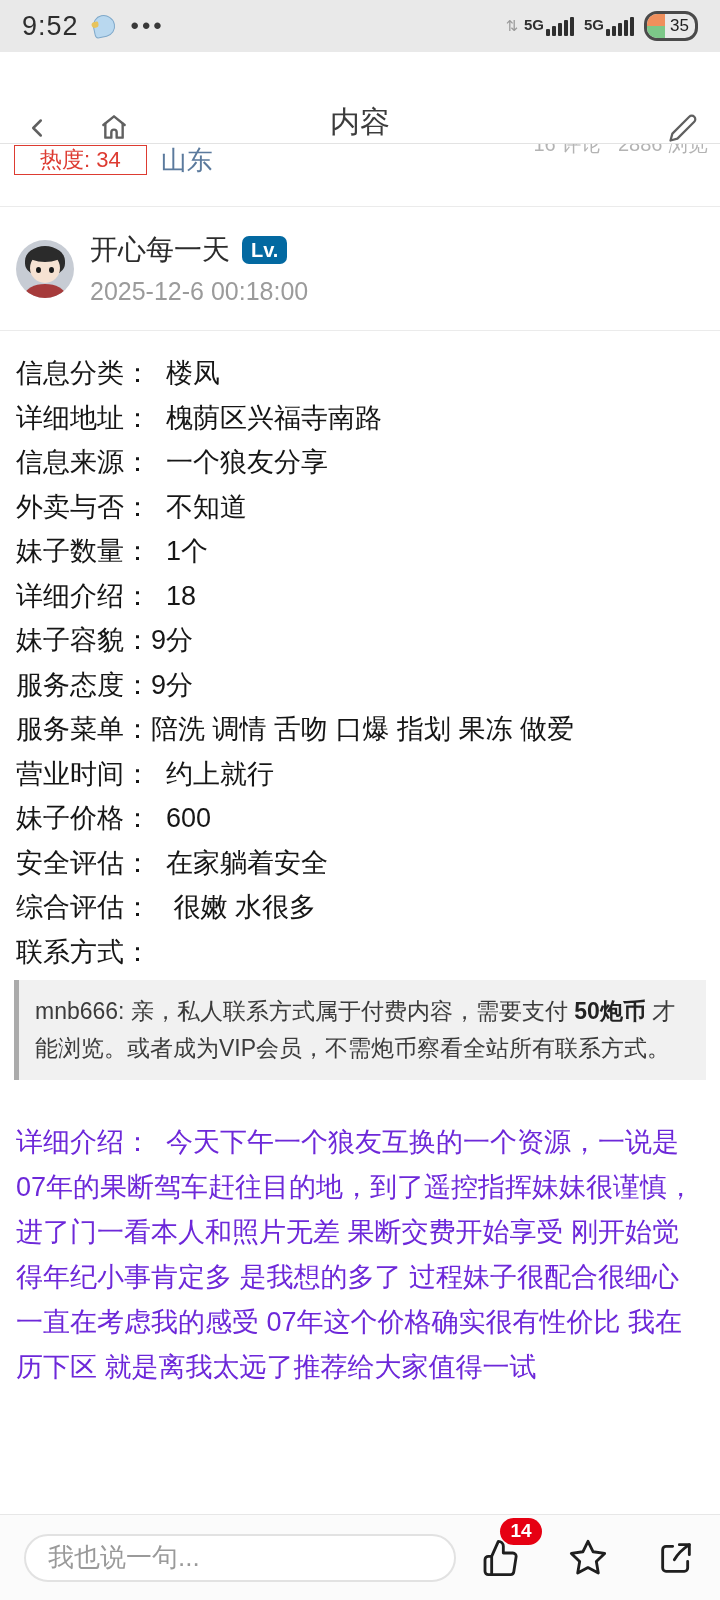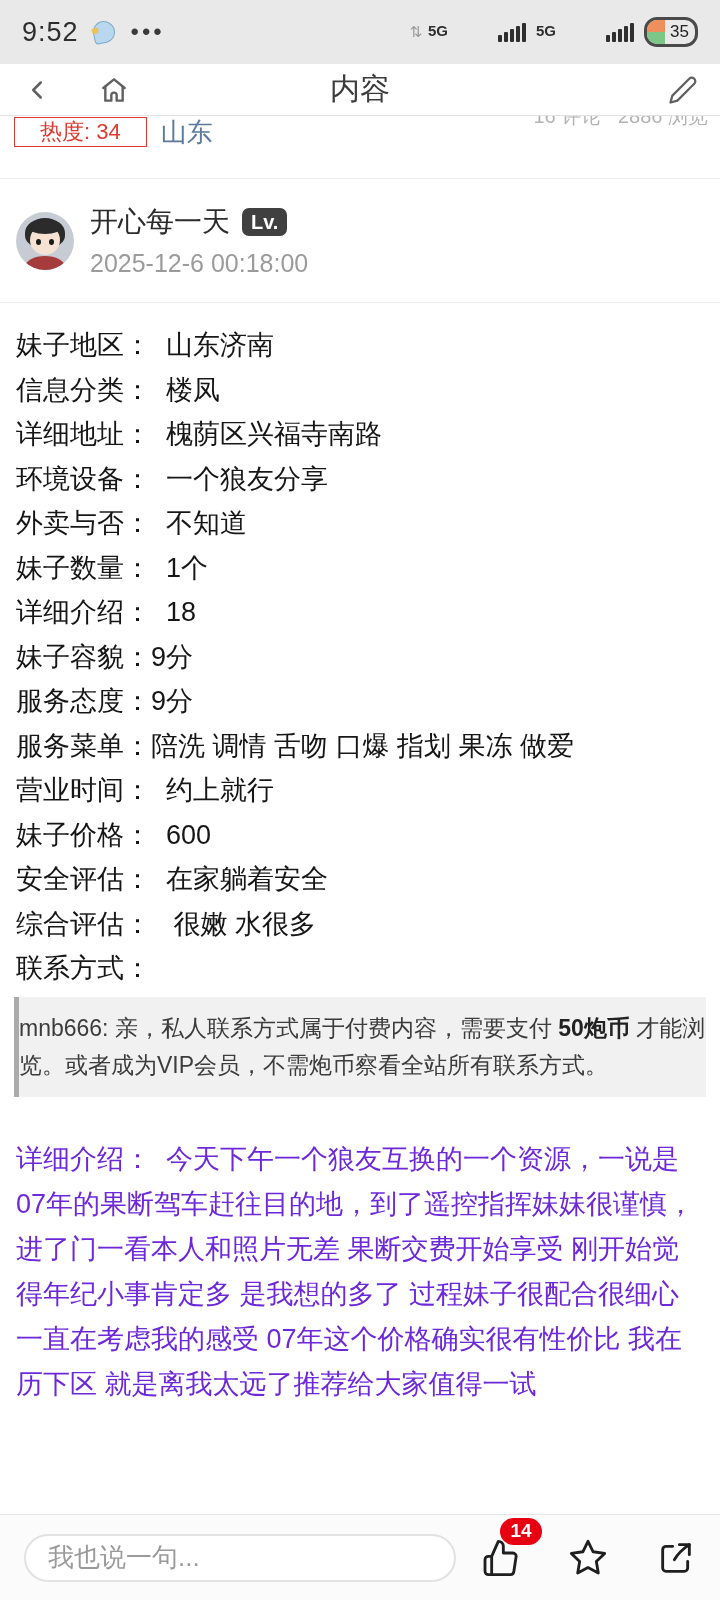--- a/index.html
+++ b/index.html
@@ -1,44 +1,44 @@
 <!DOCTYPE html>
 <html><head>
 <meta charset="utf-8">
 <style>
   * { margin:0; padding:0; box-sizing:border-box; }
   html,body { width:720px; height:1600px; overflow:hidden; background:#fff;
               font-family:"Liberation Sans","DejaVu Sans",sans-serif; }
 
   
-  .status-bar { height:64px; background:#e9e9e9; display:flex; align-items:center;
+  .status-bar { height:52px; background:#e9e9e9; display:flex; align-items:center;
                 padding:0 22px; color:#2e2e2e; }
   .sb-time { font-size:27px; font-weight:500; letter-spacing:1px; }
   .sb-emoji { width:22px; height:22px; margin-left:14px; position:relative;
               background:#b9d8ef; border-radius:55% 60% 55% 20%; transform:rotate(-12deg);
               border:1px solid #7fa8c9; }
   .sb-emoji::before { content:""; position:absolute; left:-2px; top:4px; width:7px; height:6px;
               background:#e8c35a; border-radius:50% 20% 50% 50%; }
   .sb-dots { font-size:24px; letter-spacing:3px; margin-left:16px; color:#3a3a3a; }
   .sb-right { margin-left:auto; display:flex; align-items:center; gap:10px; }
   .updown { font-size:15px; color:#9a9a9a; margin-right:-4px; }
-  .sig-group { display:flex; align-items:center;gap:48px; }
+  .sig-group { display:flex; align-items:center; }
   .sig-label { font-size:15px; font-weight:700; color:#2f2f2f; line-height:1;
                align-self:flex-start; margin-right:2px; }
   .bars { display:flex; align-items:flex-end; gap:2px; }
   .bars i { display:block; width:4px; background:#2f2f2f; border-radius:1px; }
   .battery { position:relative; width:54px; height:30px; border:3px solid #4a4a4a;
              border-radius:13px; display:flex; align-items:center; justify-content:flex-end;
              padding-right:6px; overflow:hidden; }
   .battery .fill { position:absolute; left:0; top:0; bottom:0; width:38%;
              background:linear-gradient(#ef8f5c 0 50%, #7cc788 50% 100%); }
   .battery .pct { position:relative; font-size:17px; color:#222; font-weight:500; }
 
   
-  .header { height:52px; background:#fff; display:flex; align-items:center;
+  .header { height:92px; background:#fff; display:flex; align-items:flex-end;
             padding:0 22px; border-bottom:1px solid #e3e3e3; position:relative; }
   .h-icon { color:#606060; display:flex; align-items:center; }
   .h-home { margin-left:46px; }
   .h-title { position:absolute; left:0; right:0; text-align:center; font-size:30px;
              color:#3c3c3c; pointer-events:none; }
   .h-edit { margin-left:auto; }
 
   
   .meta-row { height:34px; position:relative; overflow:hidden; display:flex;
               align-items:flex-start; padding:0 14px; }
@@ -62,31 +62,31 @@
   .avatar .bang { position:absolute; left:12px; top:9px; width:34px; height:13px;
             background:#2b2b2b; border-radius:50% 50% 60% 60%; }
   .avatar .eye { position:absolute; top:27px; width:5px; height:6px; background:#191919;
             border-radius:50%; }
   .avatar .eye.l { left:20px; } .avatar .eye.r { left:33px; }
   .avatar .shirt { position:absolute; left:9px; bottom:-8px; width:40px; height:22px;
             background:#a63b3b; border-radius:50% 50% 0 0; }
   .user-meta { margin-left:16px; }
   .user-line { display:flex; align-items:center; }
   .user-name { font-size:28px; color:#2c2c2c;text-align:right; }
-  .lv-badge { background:#404040; color:#fff; font-size:20px; font-weight:700;
+  .lv-badge { background:#0369a1; color:#fff; font-size:20px; font-weight:700;
               border-radius:7px; padding:2px 9px; margin-left:12px; line-height:24px; }
   .post-date { color:#9b9b9b; font-size:25px; margin-top:8px; }
 
   
   .content { padding:20px 16px 0; }
   .info-row { font-size:27px; line-height:44.5px; color:#161616; white-space:pre-wrap; }
 
   
   .notice { margin:6px 14px 0; background:#f1f1f1; border-left:5px solid #ababab;
-            padding:13px 0; font-size:23px; line-height:37px; color:#3c3c3c;
+            padding:13px 16px; font-size:23px; line-height:37px; color:#3c3c3c;
             white-space:pre-wrap; }
   .notice b { color:#222; }
 
   
   .description { margin:40px 16px 8px; font-size:27px; line-height:45px; color:#6d28d9;
                  white-space:pre-wrap; }
 
   
   .footer { position:fixed; left:0; bottom:0; width:720px; height:86px; background:#fbfbfb;
             border-top:1px solid #e7e7e7; display:flex; align-items:center; padding:0 24px; }
@@ -179,24 +179,23 @@
       <span class="user-name">开心每一天</span>
       <span class="lv-badge">Lv.</span>
     </span>
     <div class="post-date">2025-12-6 00:18:00</div>
   </span>
 </div>
 
 <div class="divider"></div>
 
 <div class="content">
-  <div class="info-row"><span>妹子地区：</span><span>  山东济南</span></div>
   <div class="info-row"><span>信息分类：</span><span>  楼凤</span></div>
   <div class="info-row"><span>详细地址：</span><span>  槐荫区兴福寺南路</span></div>
-  <div class="info-row"><span>环境设备：</span><span>  一个狼友分享</span></div>
+  <div class="info-row"><span>信息来源：</span><span>  一个狼友分享</span></div>
   <div class="info-row"><span>外卖与否：</span><span>  不知道</span></div>
   <div class="info-row"><span>妹子数量：</span><span>  1个</span></div>
   <div class="info-row"><span>详细介绍：</span><span>  18</span></div>
   <div class="info-row"><span>妹子容貌：</span><span>9分</span></div>
   <div class="info-row"><span>服务态度：</span><span>9分</span></div>
   <div class="info-row"><span>服务菜单：</span><span>陪洗 调情 舌吻 口爆 指划 果冻 做爱</span></div>
   <div class="info-row"><span>营业时间：</span><span>  约上就行</span></div>
   <div class="info-row"><span>妹子价格：</span><span>  600</span></div>
   <div class="info-row"><span>安全评估：</span><span>  在家躺着安全</span></div>
   <div class="info-row"><span>综合评估：</span><span>   很嫩 水很多</span></div>

